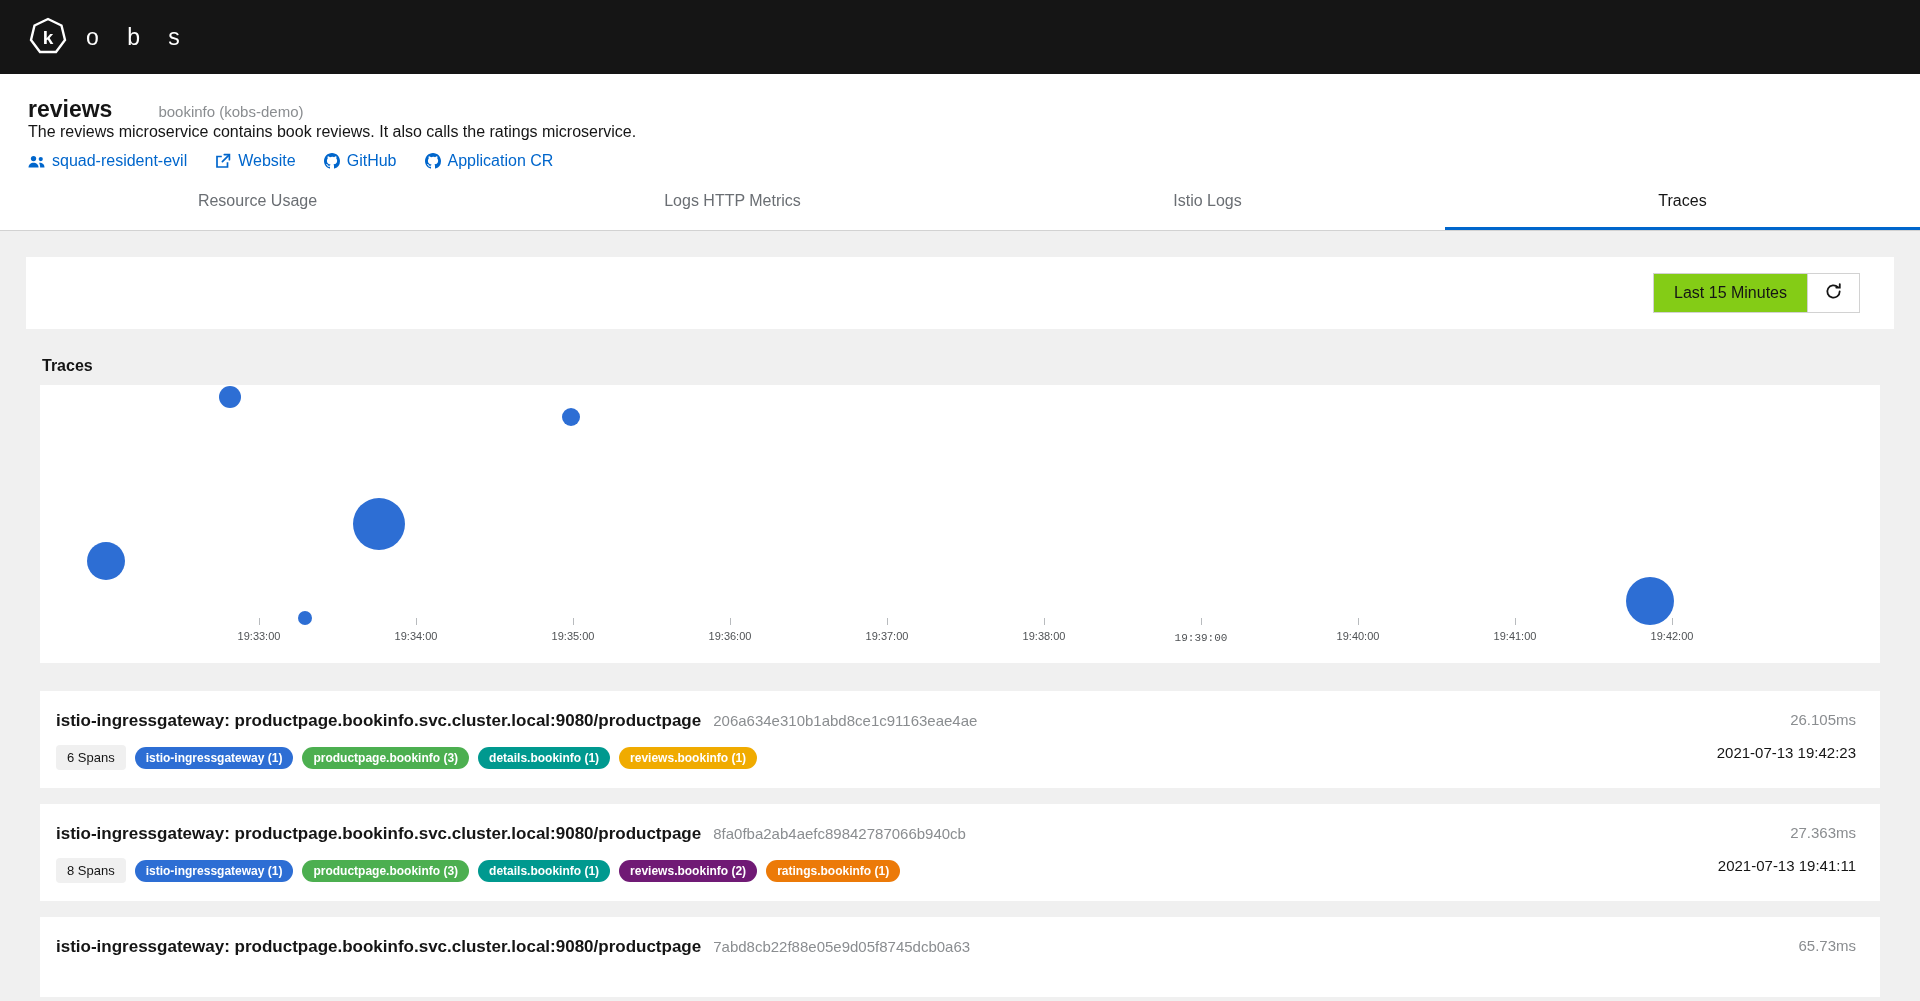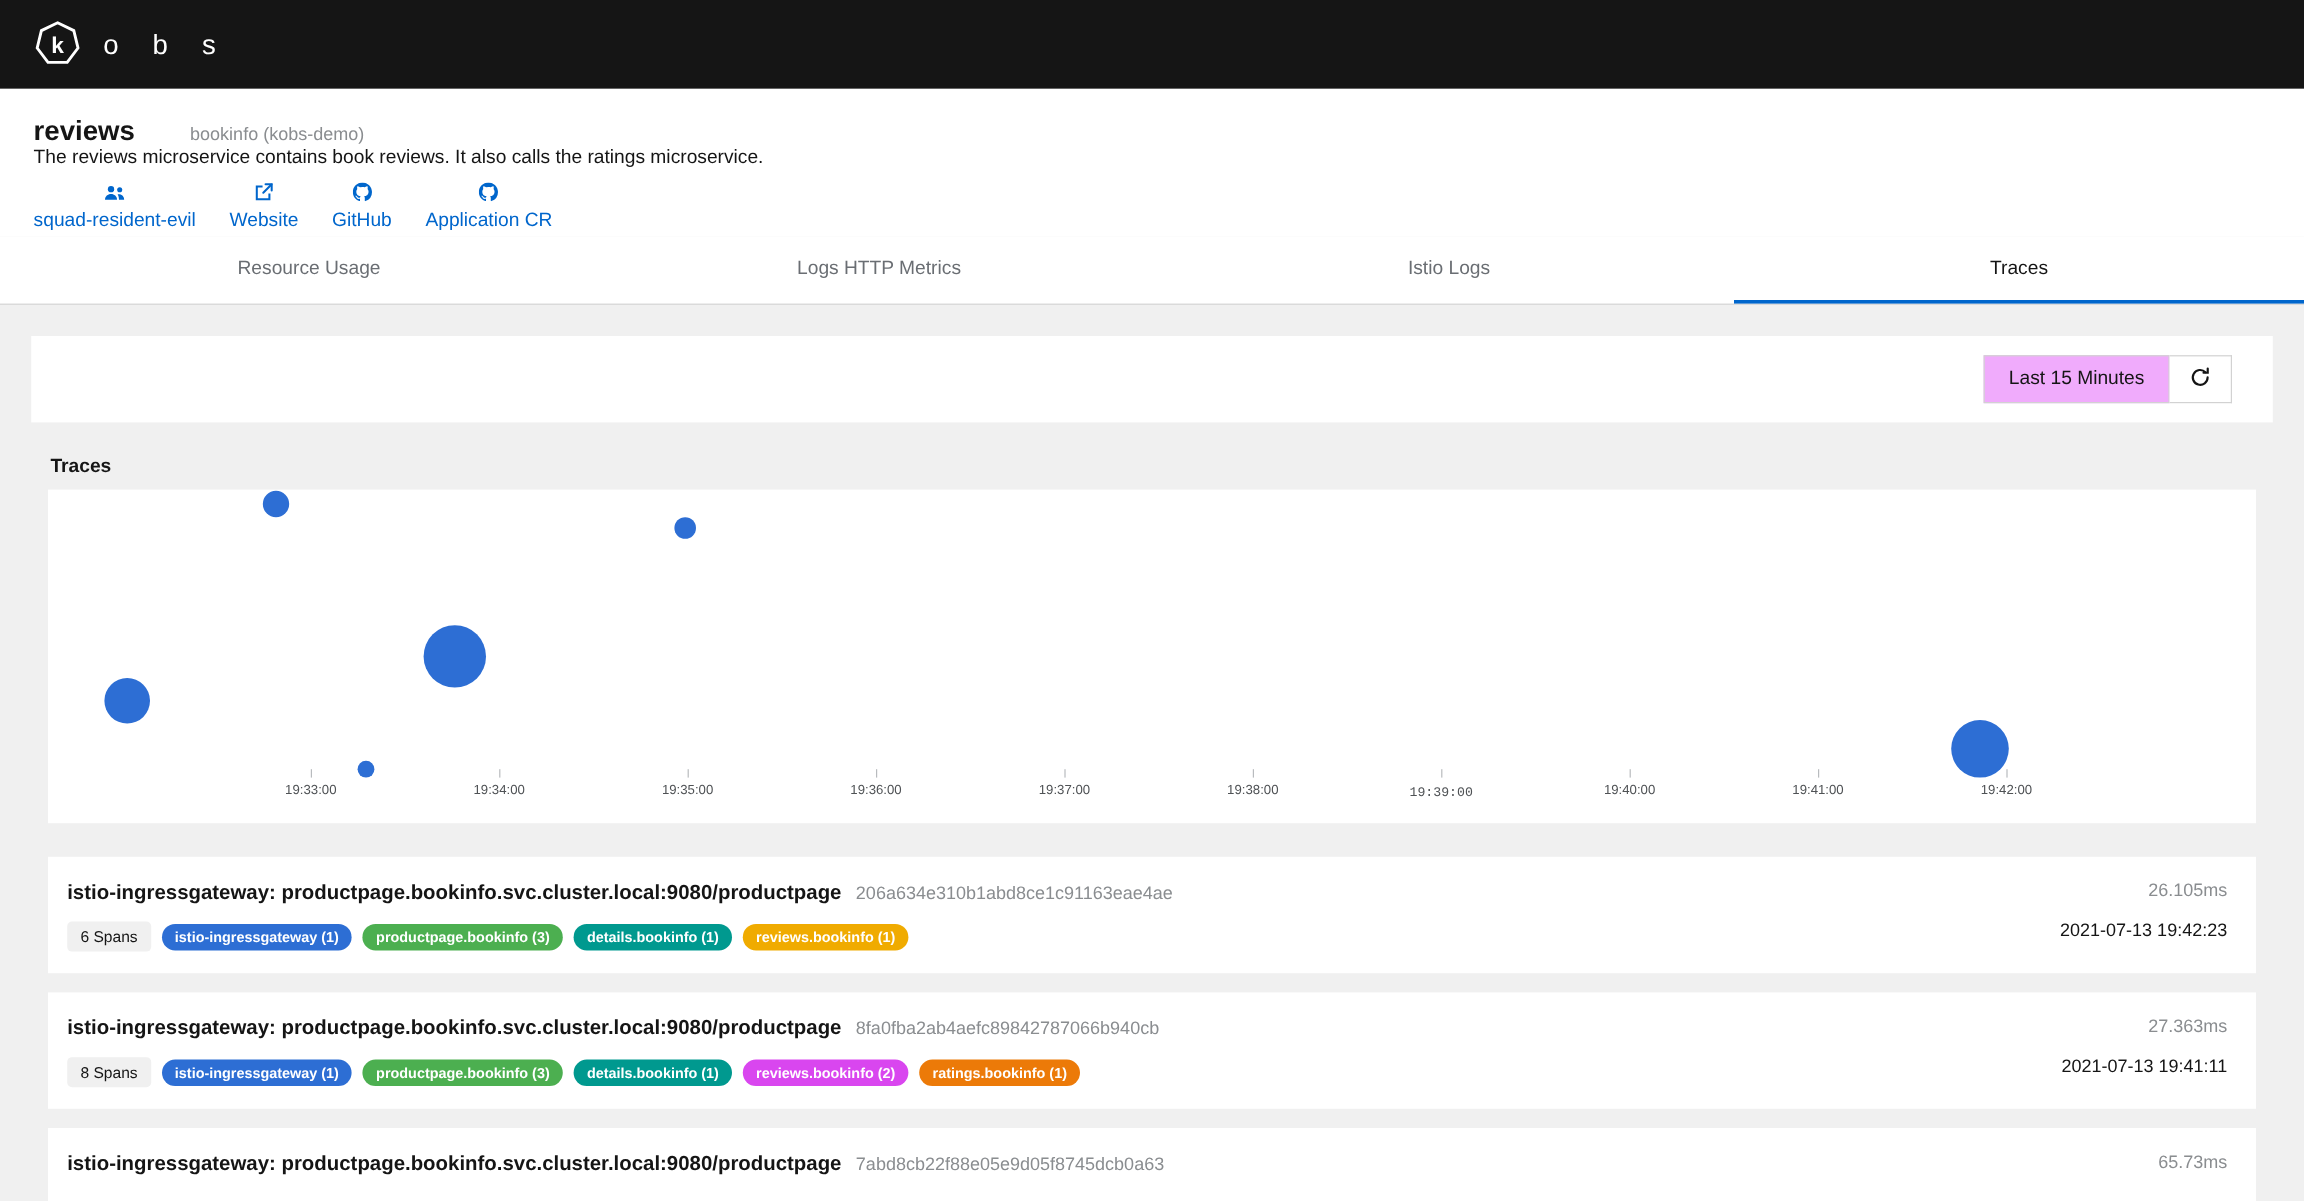--- a/index.html
+++ b/index.html
@@ -33,21 +33,21 @@
     background: #ffffff;
     padding: 22px 28px 0 28px;
   }
   .title-row { display: flex; align-items: baseline; gap: 10px; }
   .app-title { font-size: 23px; font-weight: 700; color: #151515; }
   .app-sub { font-size: 15px; color: #8a8d90; font-weight: 400; margin-left: 36px; }
   .app-desc { font-size: 16px; color: #151515; margin-top: 0; }
   .links-row { display: flex; align-items: center; gap: 28px; margin-top: 11px; padding-bottom: 4px;}
   .lnk {
     display: inline-flex; align-items: center; gap: 7px;
-    color: #0066cc; font-size: 16px; text-decoration: none; cursor: pointer; flex-direction: column;
+    color: #0066cc; font-size: 16px; text-decoration: none; cursor: pointer;
   }
   .lnk svg { display: block; }
 
   
   .tabs {
     background: #fff;
     display: flex;
     border-bottom: 1px solid #d2d2d2;
     padding-left: 20px;
   }
@@ -70,21 +70,21 @@
     margin: 26px 26px 0 26px;
     height: 72px;
     display: flex;
     align-items: center;
     justify-content: flex-end;
     padding-right: 34px;
   }
   .time-group { display: flex; }
   .time-btn {
     border: 1px solid #d2d2d2;
-    background: #f0abfc;
+    background: #84cc16;
     font-size: 16px;
     color: #151515;
     padding: 9px 20px;
     cursor: pointer;
     font-family: inherit;
   }
   .refresh-btn {
     border: 1px solid #d2d2d2;
     border-left: none;
     background: #fff;
@@ -310,21 +310,21 @@
       <div class="trace-left">
         <div class="trace-headline">
           <span class="trace-name">istio-ingressgateway: productpage.bookinfo.svc.cluster.local:9080/productpage</span>
           <span class="trace-id">8fa0fba2ab4aefc89842787066b940cb</span>
         </div>
         <div class="chips">
           <span class="chip spans">8 Spans</span>
           <span class="chip" style="background:#2d6ed4">istio-ingressgateway (1)</span>
           <span class="chip" style="background:#4caf50">productpage.bookinfo (3)</span>
           <span class="chip" style="background:#00998f">details.bookinfo (1)</span>
-          <span class="chip" style="background:#d946ef">reviews.bookinfo (2)</span>
+          <span class="chip" style="background:#701a75">reviews.bookinfo (2)</span>
           <span class="chip" style="background:#ec7a08">ratings.bookinfo (1)</span>
         </div>
       </div>
       <div class="trace-right">
         <span class="trace-dur">27.363ms</span>
         <span class="trace-ts">2021-07-13 19:41:11</span>
       </div>
     </div>
 
     <div class="trace-card" style="padding-bottom:40px">

